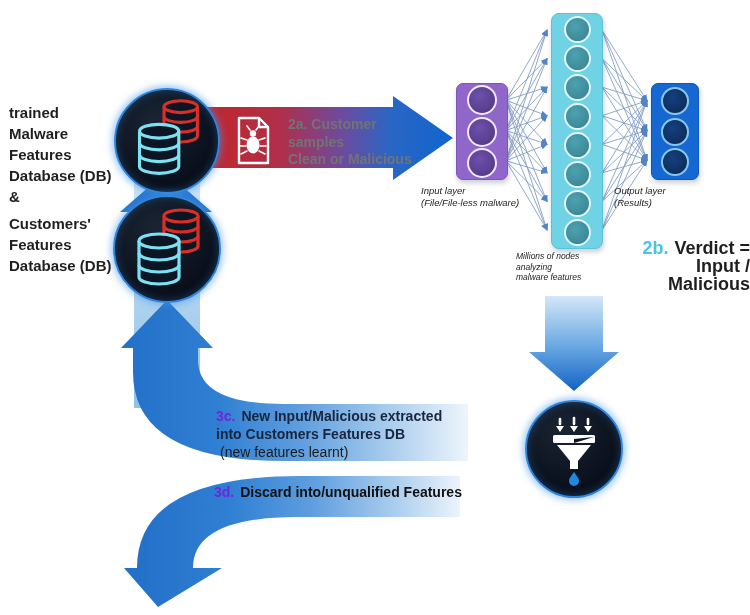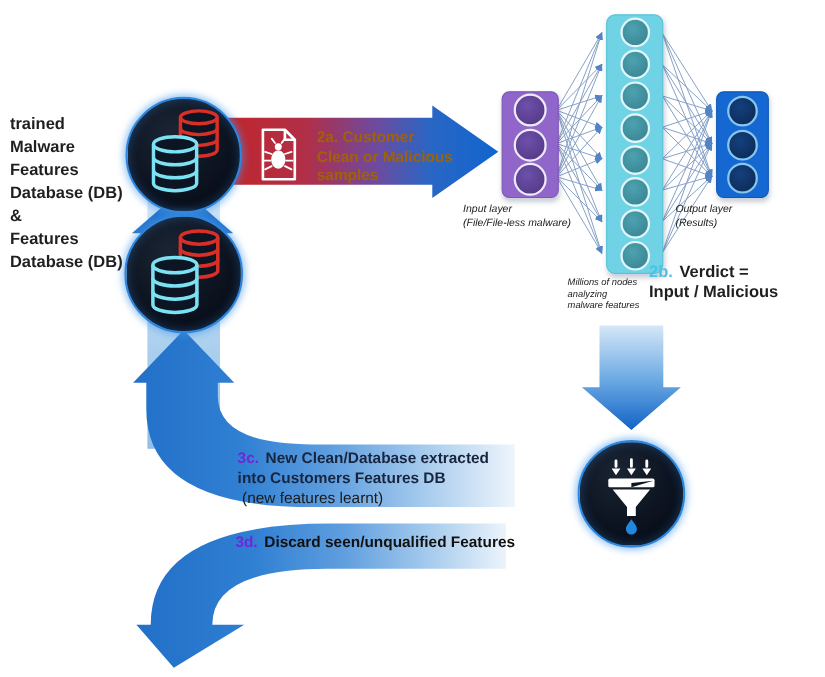--- a/index.html
+++ b/index.html
@@ -29,22 +29,22 @@
   #layer-output .node{width:24px;height:24px;background:radial-gradient(circle at 40% 35%,#14407e,#0b2750);border:2px solid #87c7ee;}
 
   .layer-label{position:absolute;font-size:9.5px;line-height:11.5px;
                color:#1c1c1c;z-index:3;font-style:italic;}
   .layer-label.small{font-size:8.5px;line-height:10.5px;}
 
   
   .tb{position:absolute;z-index:4;font-weight:bold;color:#1f1f1f;}
   #t1{left:9px;top:102px;width:130px;font-size:15px;line-height:21px;}
   #t1 .mt{margin-top:6px;}
-  #t2a{left:288px;top:116px;font-size:14px;line-height:17.5px;color:#a16207;}
-  #t2b{left:590px;top:239px;width:140px;text-align:left;font-size:15px;line-height:18px;}
+  #t2a{left:288px;top:116px;font-size:14px;line-height:17.5px;color:#737373;}
+  #t2b{left:610px;top:239px;width:140px;text-align:right;font-size:18px;line-height:18px;}
   #t3a{left:632px;top:432px;font-size:14px;line-height:18.5px;}
   #t3c{left:216px;top:407px;font-size:14px;line-height:18px;color:#18253f;}
   #t3c .plain{font-weight:normal;color:#1a1a1a;padding-left:4px;}
   #t3d{left:214px;top:484px;font-size:14px;color:#111;}
   .num{color:#49c3e6;margin-right:6px;}
   .num-pale{color:#6d28d9;margin-right:6px;}
 </style>
 </head>
 <body>
 
@@ -248,39 +248,40 @@
       <path d="M47,70 c3.2,4.6 5,6.4 5,8.9 a5,5 0 1 1 -10,0 c0,-2.5 1.8,-4.3 5,-8.9 z" fill="#1f88e0"></path>
     </svg>
   </div>
 
   <div class="tb" id="t1">
     <div>trained</div>
     <div>Malware</div>
     <div>Features</div>
     <div>Database (DB)</div>
     <div>&amp;</div>
+    <div class="mt">Customers'</div>
     <div>Features</div>
     <div>Database (DB)</div>
   </div>
 
   <div class="tb" id="t2a">
     <div><span>2a.</span> <span>Customer</span></div>
+    <div>samples</div>
     <div>Clean or Malicious</div>
-    <div>samples</div>
   </div>
 
   <div class="tb" id="t2b">
     <div><span class="num">2b.</span><span>Verdict =</span></div>
     <div>Input / Malicious</div>
   </div>
 
 
   <div class="tb" id="t3c">
-    <div><span class="num-pale">3c.</span><span>New Clean/Database extracted</span></div>
+    <div><span class="num-pale">3c.</span><span>New Input/Malicious extracted</span></div>
     <div>into Customers Features DB</div>
     <div class="plain">(new features learnt)</div>
   </div>
 
   <div class="tb" id="t3d">
-    <span class="num-pale">3d.</span><span>Discard seen/unqualified Features</span>
+    <span class="num-pale">3d.</span><span>Discard into/unqualified Features</span>
   </div>
 
 </div>
 
 </body></html>

